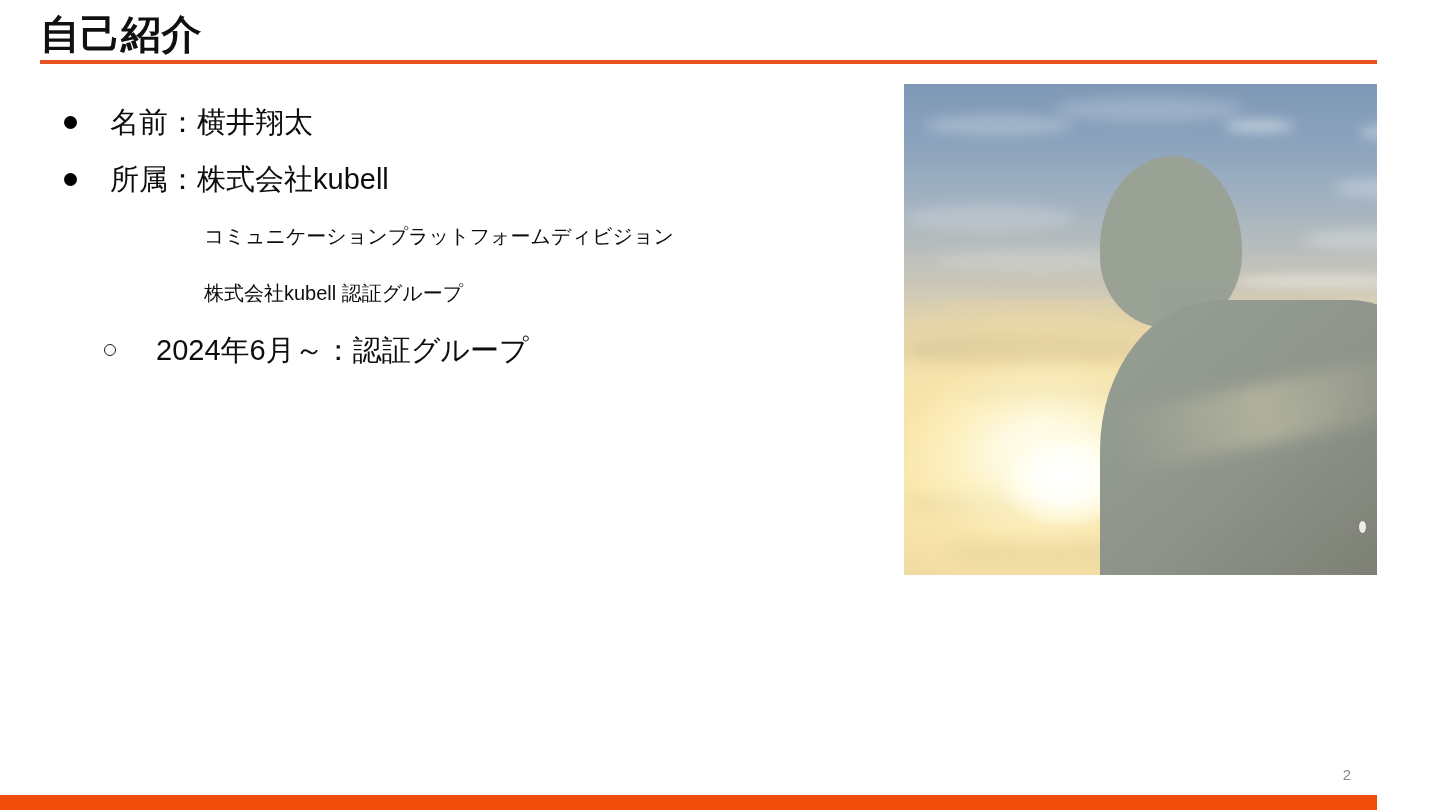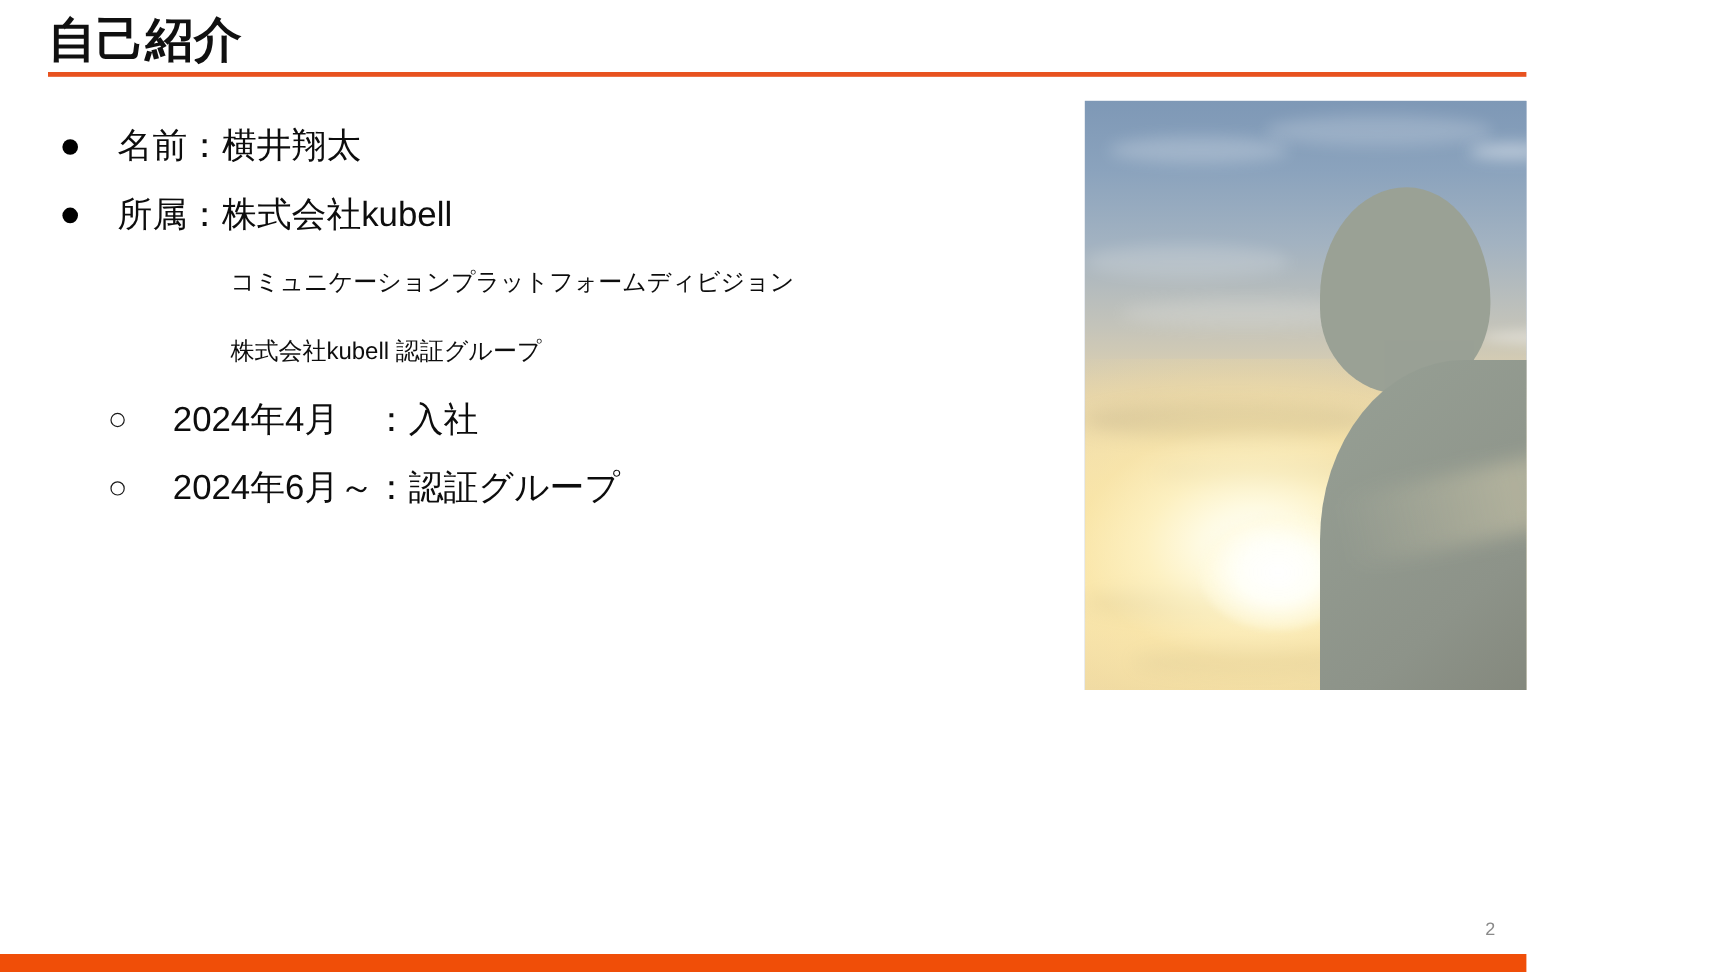--- a/index.html
+++ b/index.html
@@ -5,21 +5,21 @@
   html, body {
     margin: 0;
     padding: 0;
     background: #ffffff;
   }
   body {
     font-family: "Liberation Sans", "DejaVu Sans", sans-serif;
   }
   .slide {
     position: relative;
-    width: 1272px;
+    width: 1377px;
     height: 810px;
     background: #ffffff;
     overflow: hidden;
   }
 
   
   .slide-title {
     position: absolute;
     left: 40px;
     top: 8px;
@@ -35,21 +35,21 @@
     left: 40px;
     top: 60px;
     width: 1358px;
     height: 4px;
     background: #E8521F;
   }
 
   
   .body-list {
     position: absolute;
-    left: 52px;
+    left: 64px;
     top: 96px;
     width: 840px;
   }
   .bullet-row {
     position: relative;
     display: flex;
     align-items: flex-start;
     min-height: 57px;
   }
   .marker-col {
@@ -292,26 +292,20 @@
     <div class="cont-row">
       <div class="cont-indent"></div>
       <div class="cont-text">コミュニケーションプラットフォームディビジョン</div>
     </div>
 
     <div class="cont-row">
       <div class="cont-indent"></div>
       <div class="cont-text">株式会社kubell 認証グループ</div>
     </div>
 
-    <div class="bullet-row">
-      <div class="marker-col level2">
-        <span class="dot-hollow"></span>
-      </div>
-      <div class="sub-text">2024年4月　：入社</div>
-    </div>
 
     <div class="bullet-row">
       <div class="marker-col level2">
         <span class="dot-hollow"></span>
       </div>
       <div class="sub-text">2024年6月～：認証グループ</div>
     </div>
 
   </div>
 

